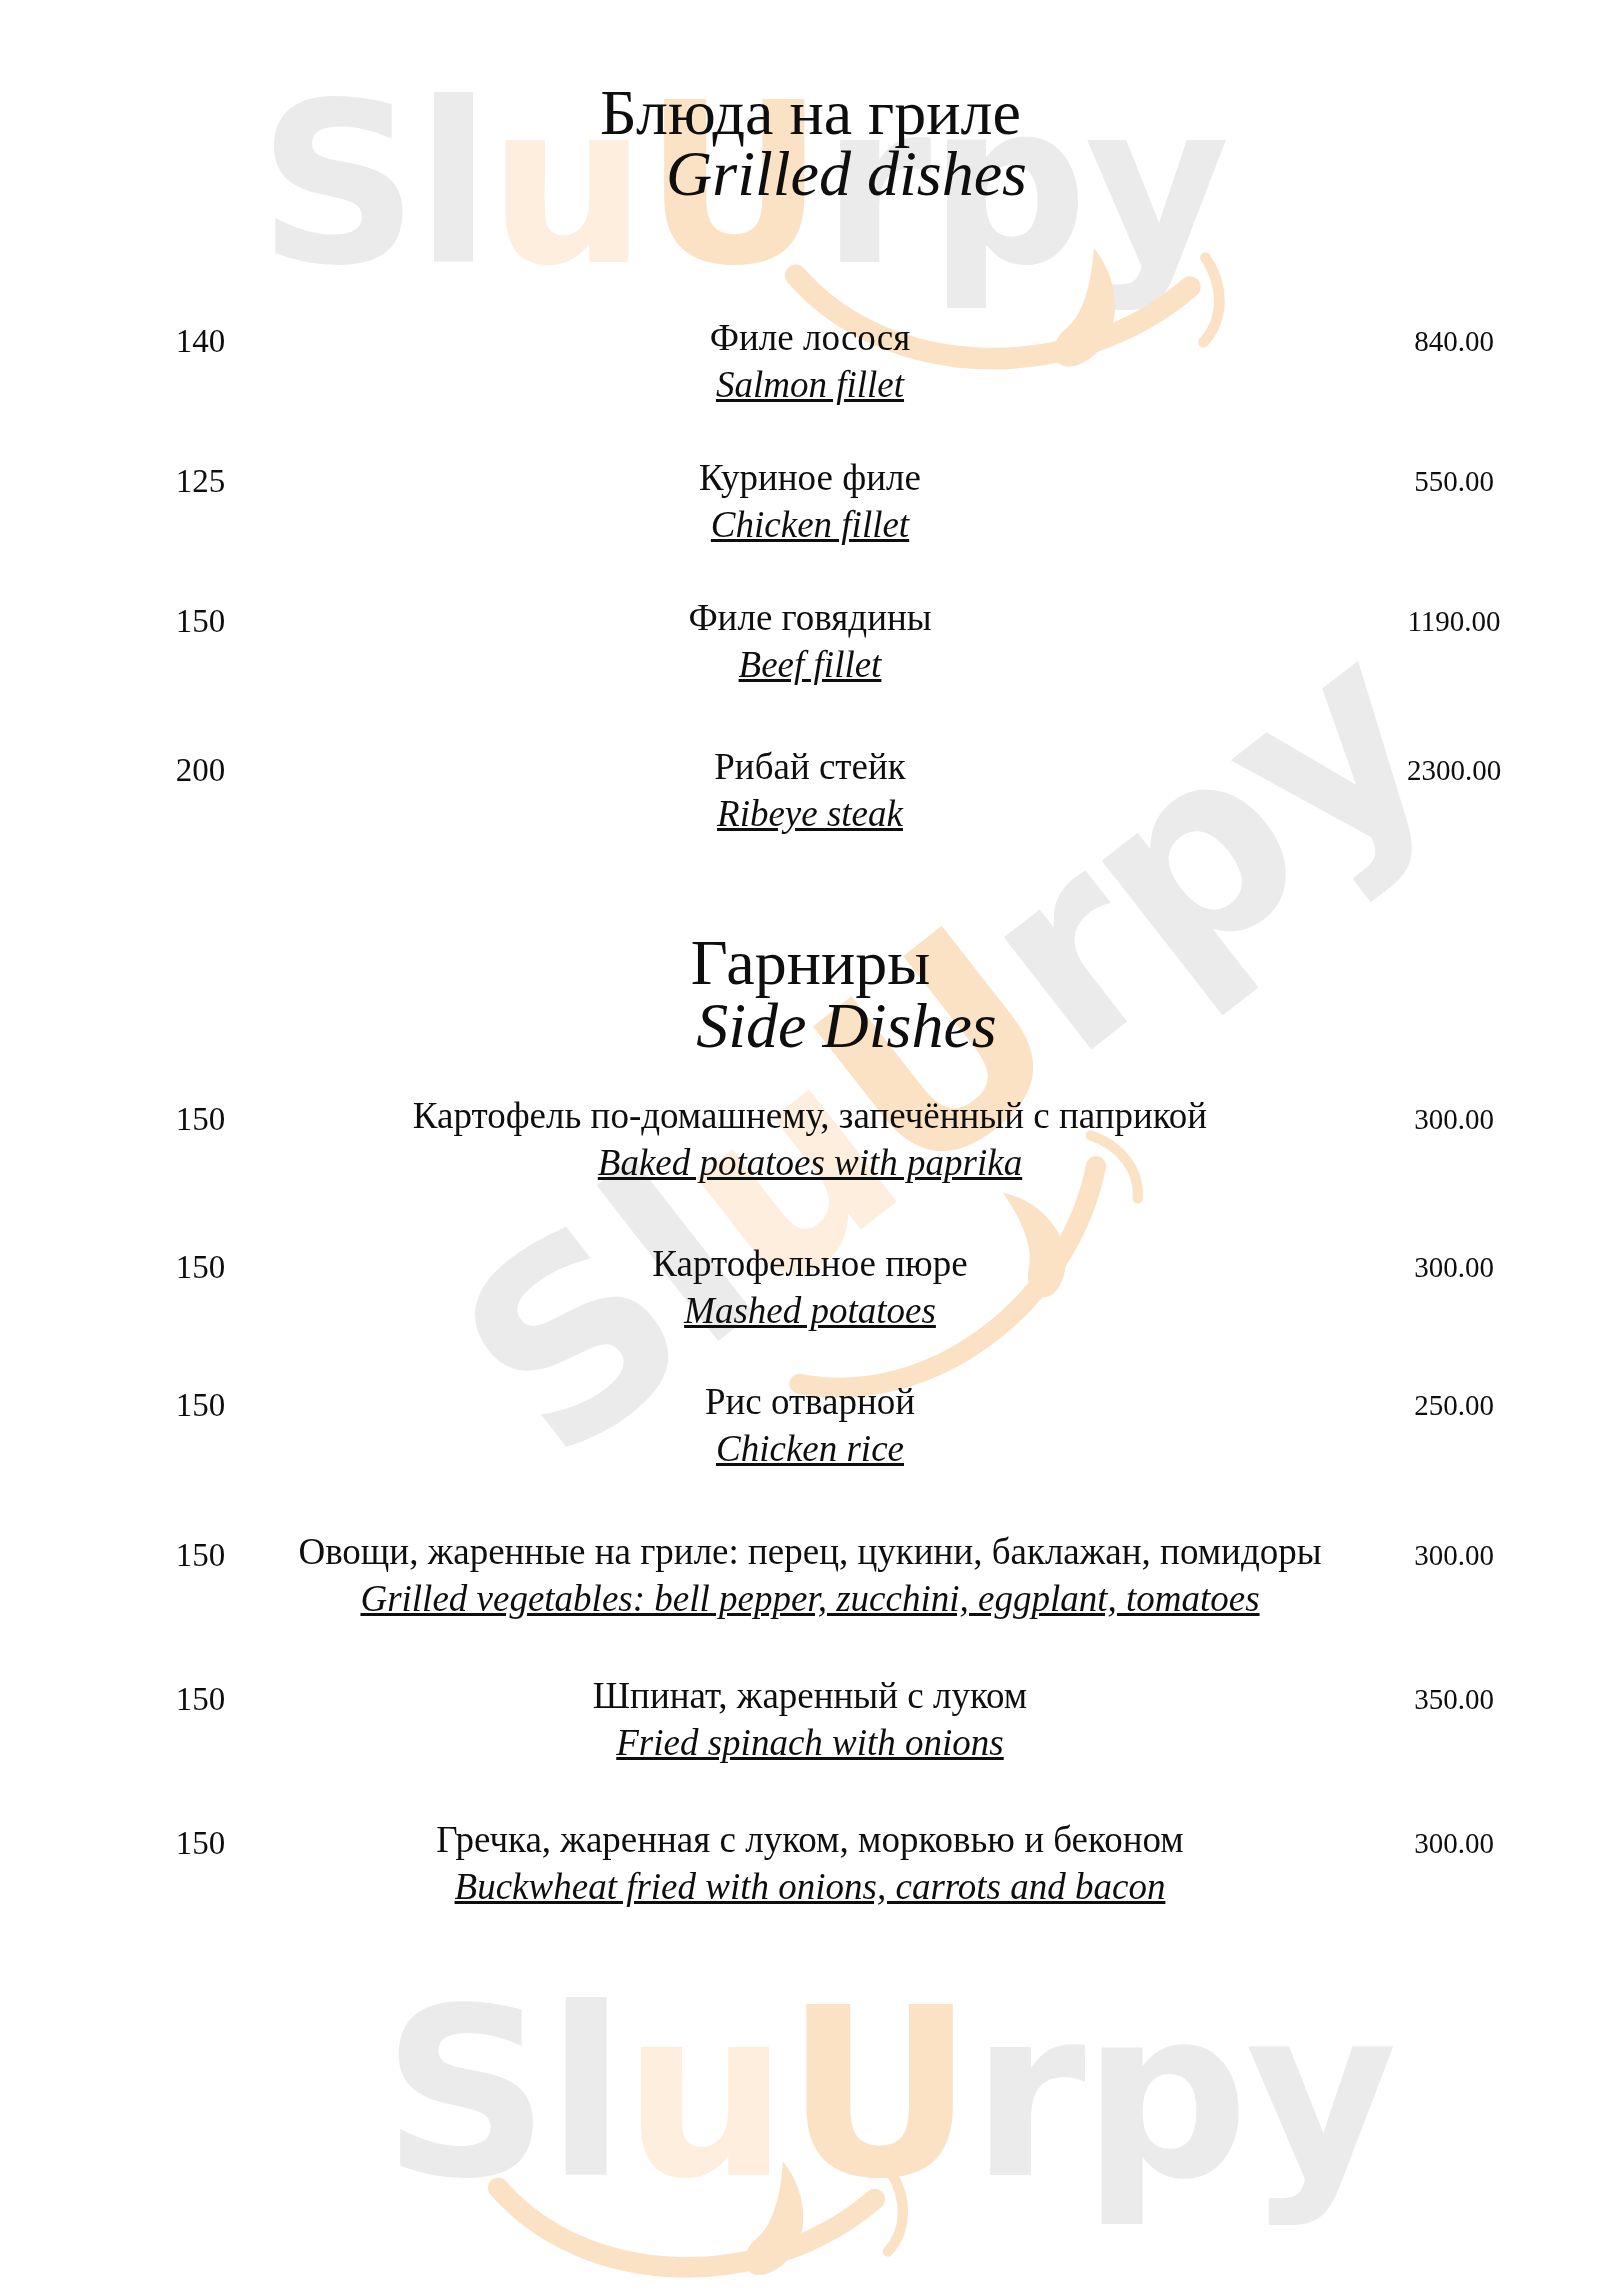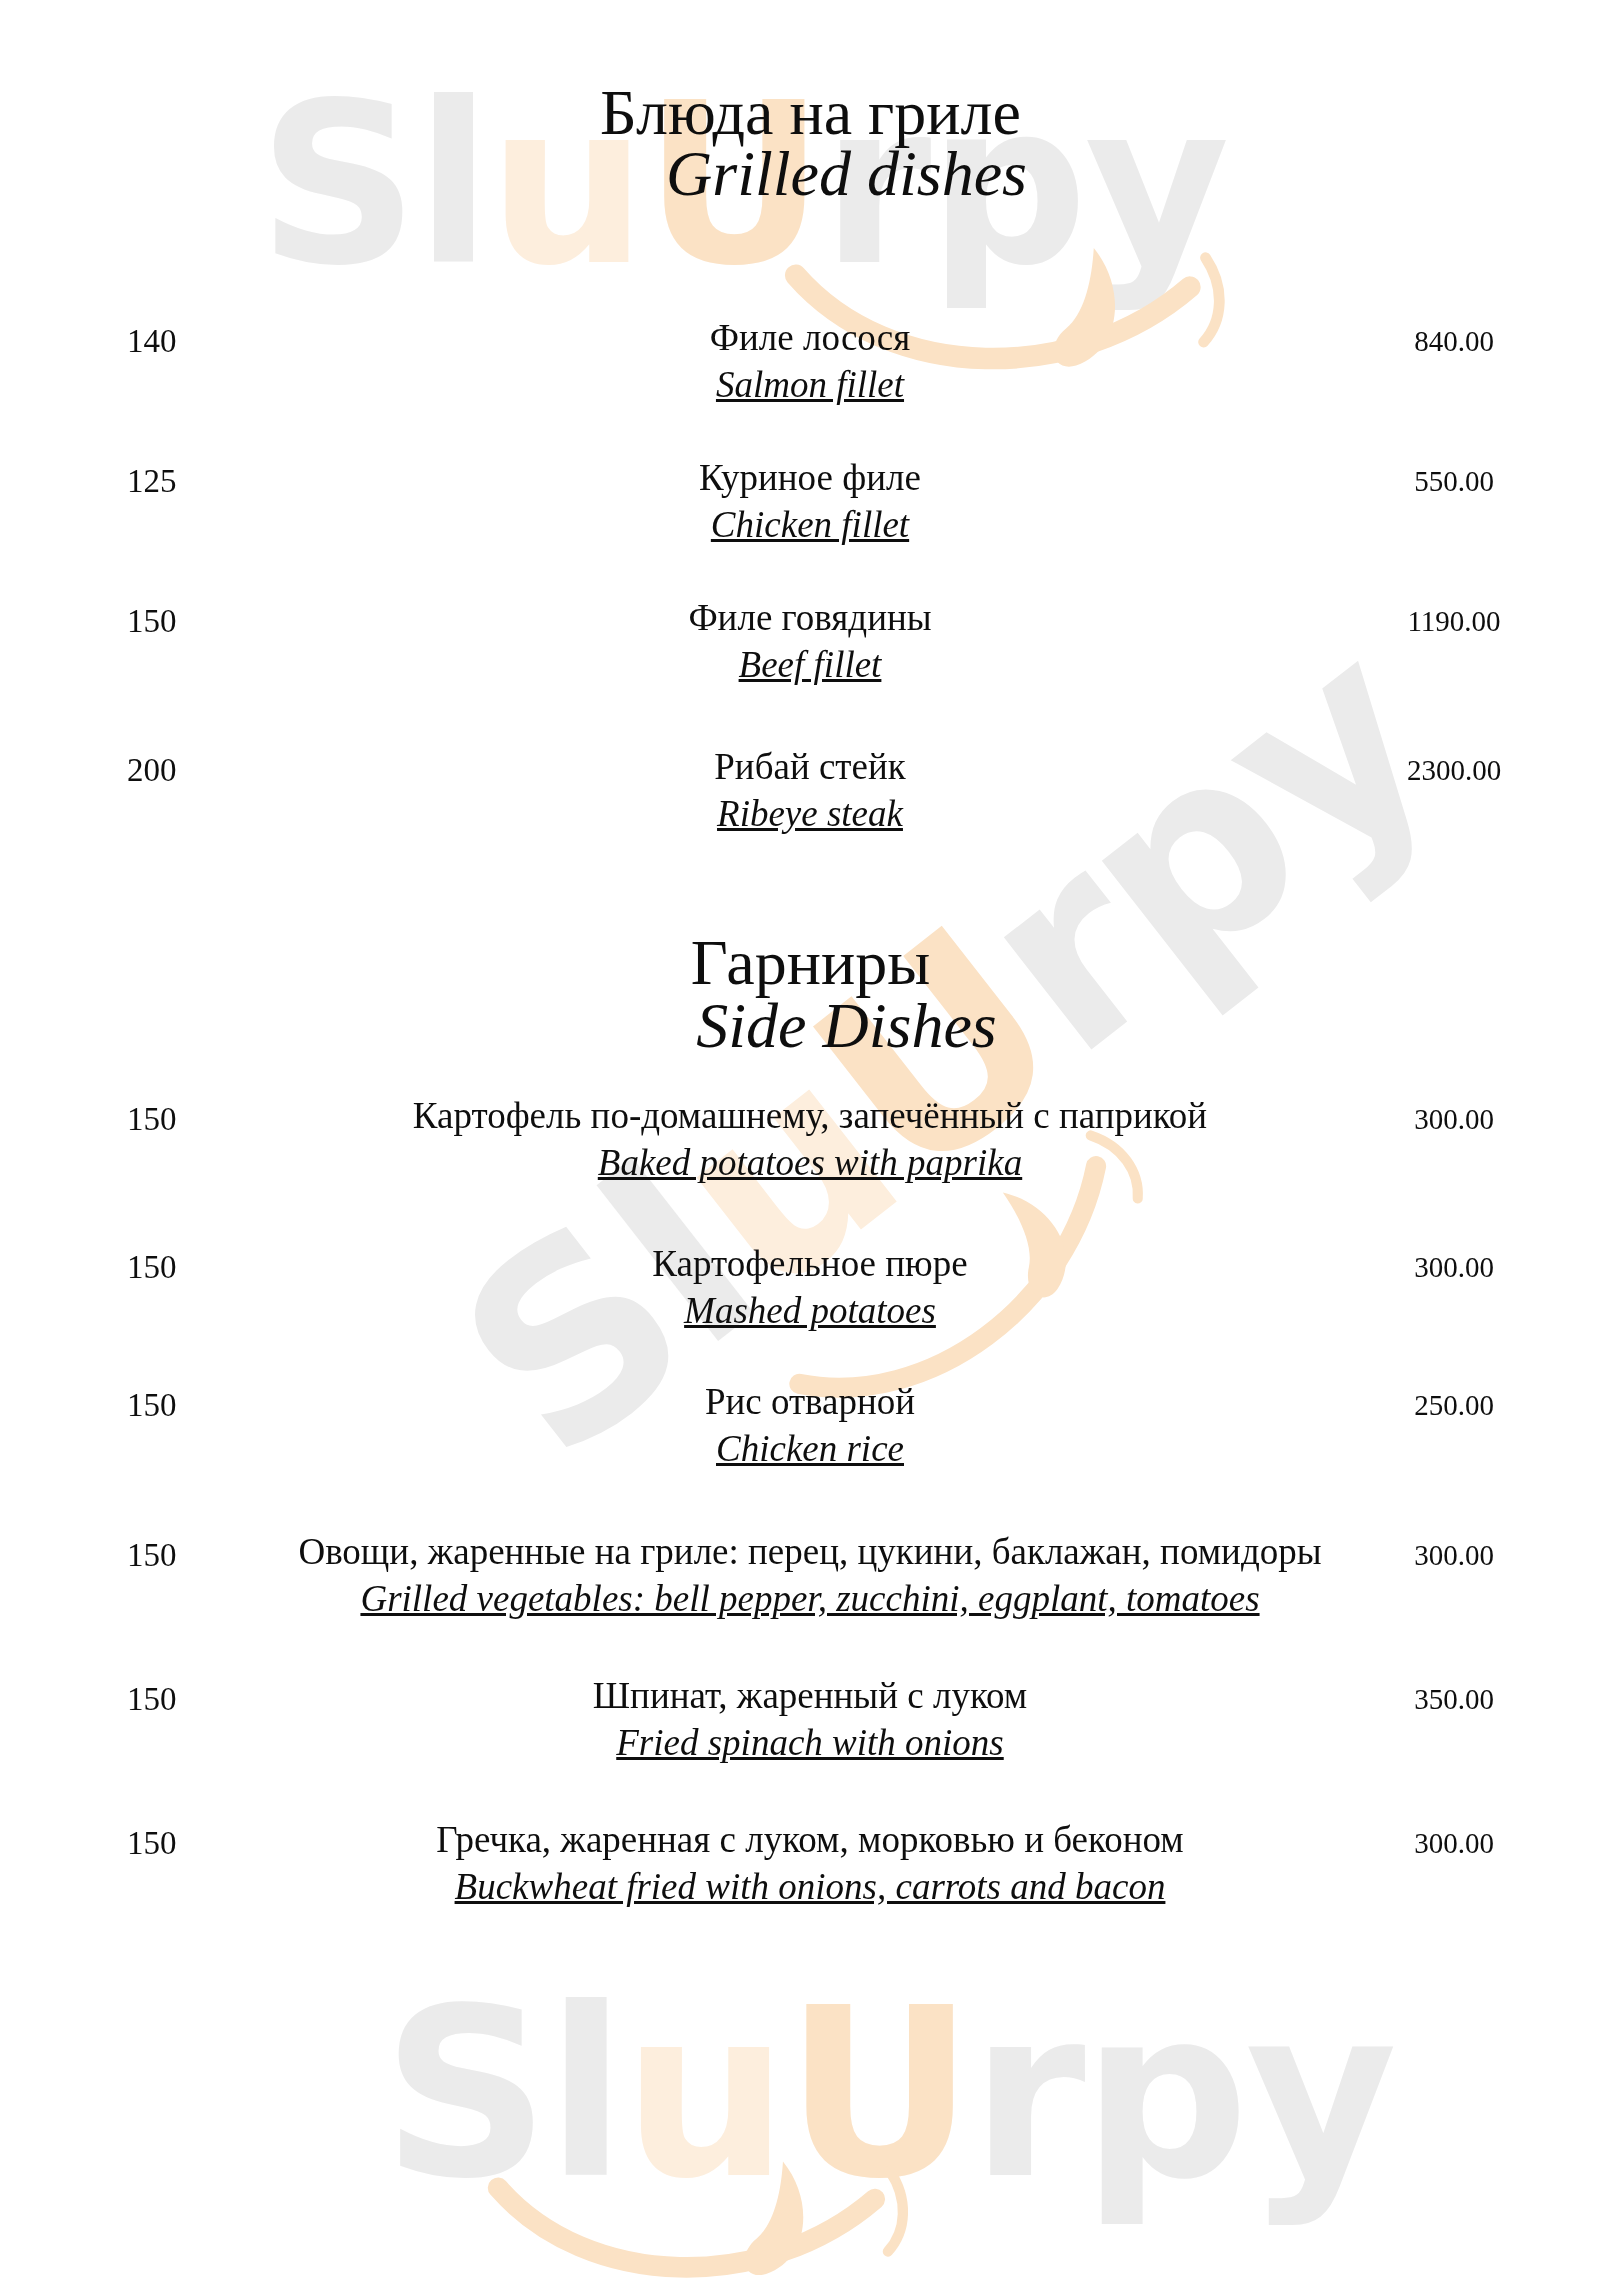--- a/index.html
+++ b/index.html
@@ -31,21 +31,21 @@
     font-size:64px; line-height:57px; z-index:1;
   }
   .section-title-en { font-style:italic;padding-left:36px; }
   .t1-ru { top:84px; }   .t1-en { top:145px; }
   .t2-ru { top:934px; }  .t2-en { top:997px; }
 
   .row {
     position:absolute; left:127px; right:59px; height:94px;
     display:flex; align-items:center; z-index:1;
   }
-  .row .weight { width:147px; text-align:left; font-size:33px; }
+  .row .weight { width:147px; text-align:center; font-size:33px; }
   .row .mid    { flex:1; text-align:center; }
   .row .ru     { font-size:37px; line-height:47px;margin-top:40px; }
   .row .en     { font-size:37px; line-height:47px; font-style:italic;text-decoration:underline; }
   .row .price  { width:216px; text-align:center; font-size:29px; }
 </style>
 </head>
 <body>
 
 <div class="page">
 

